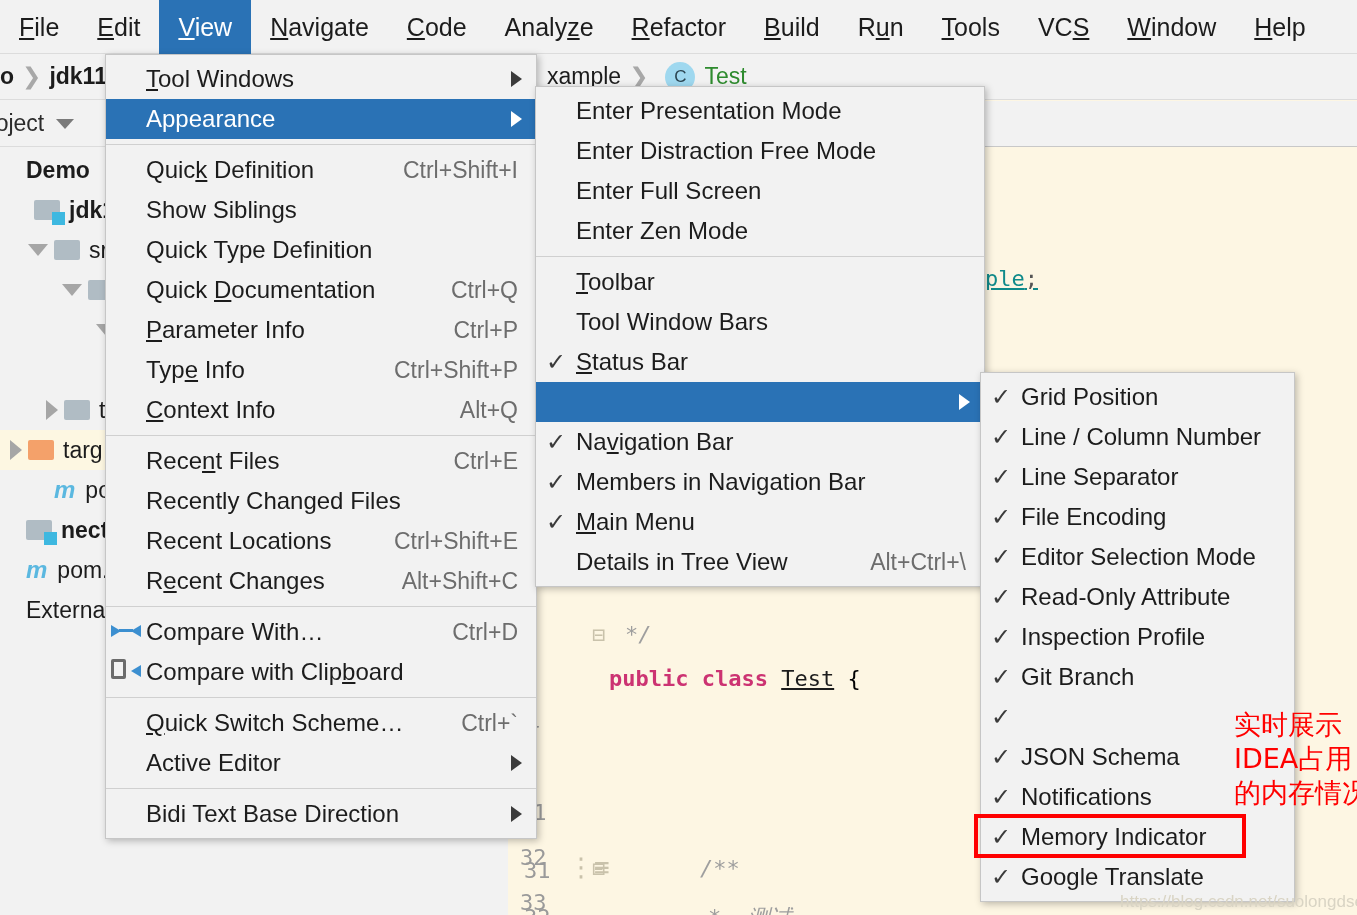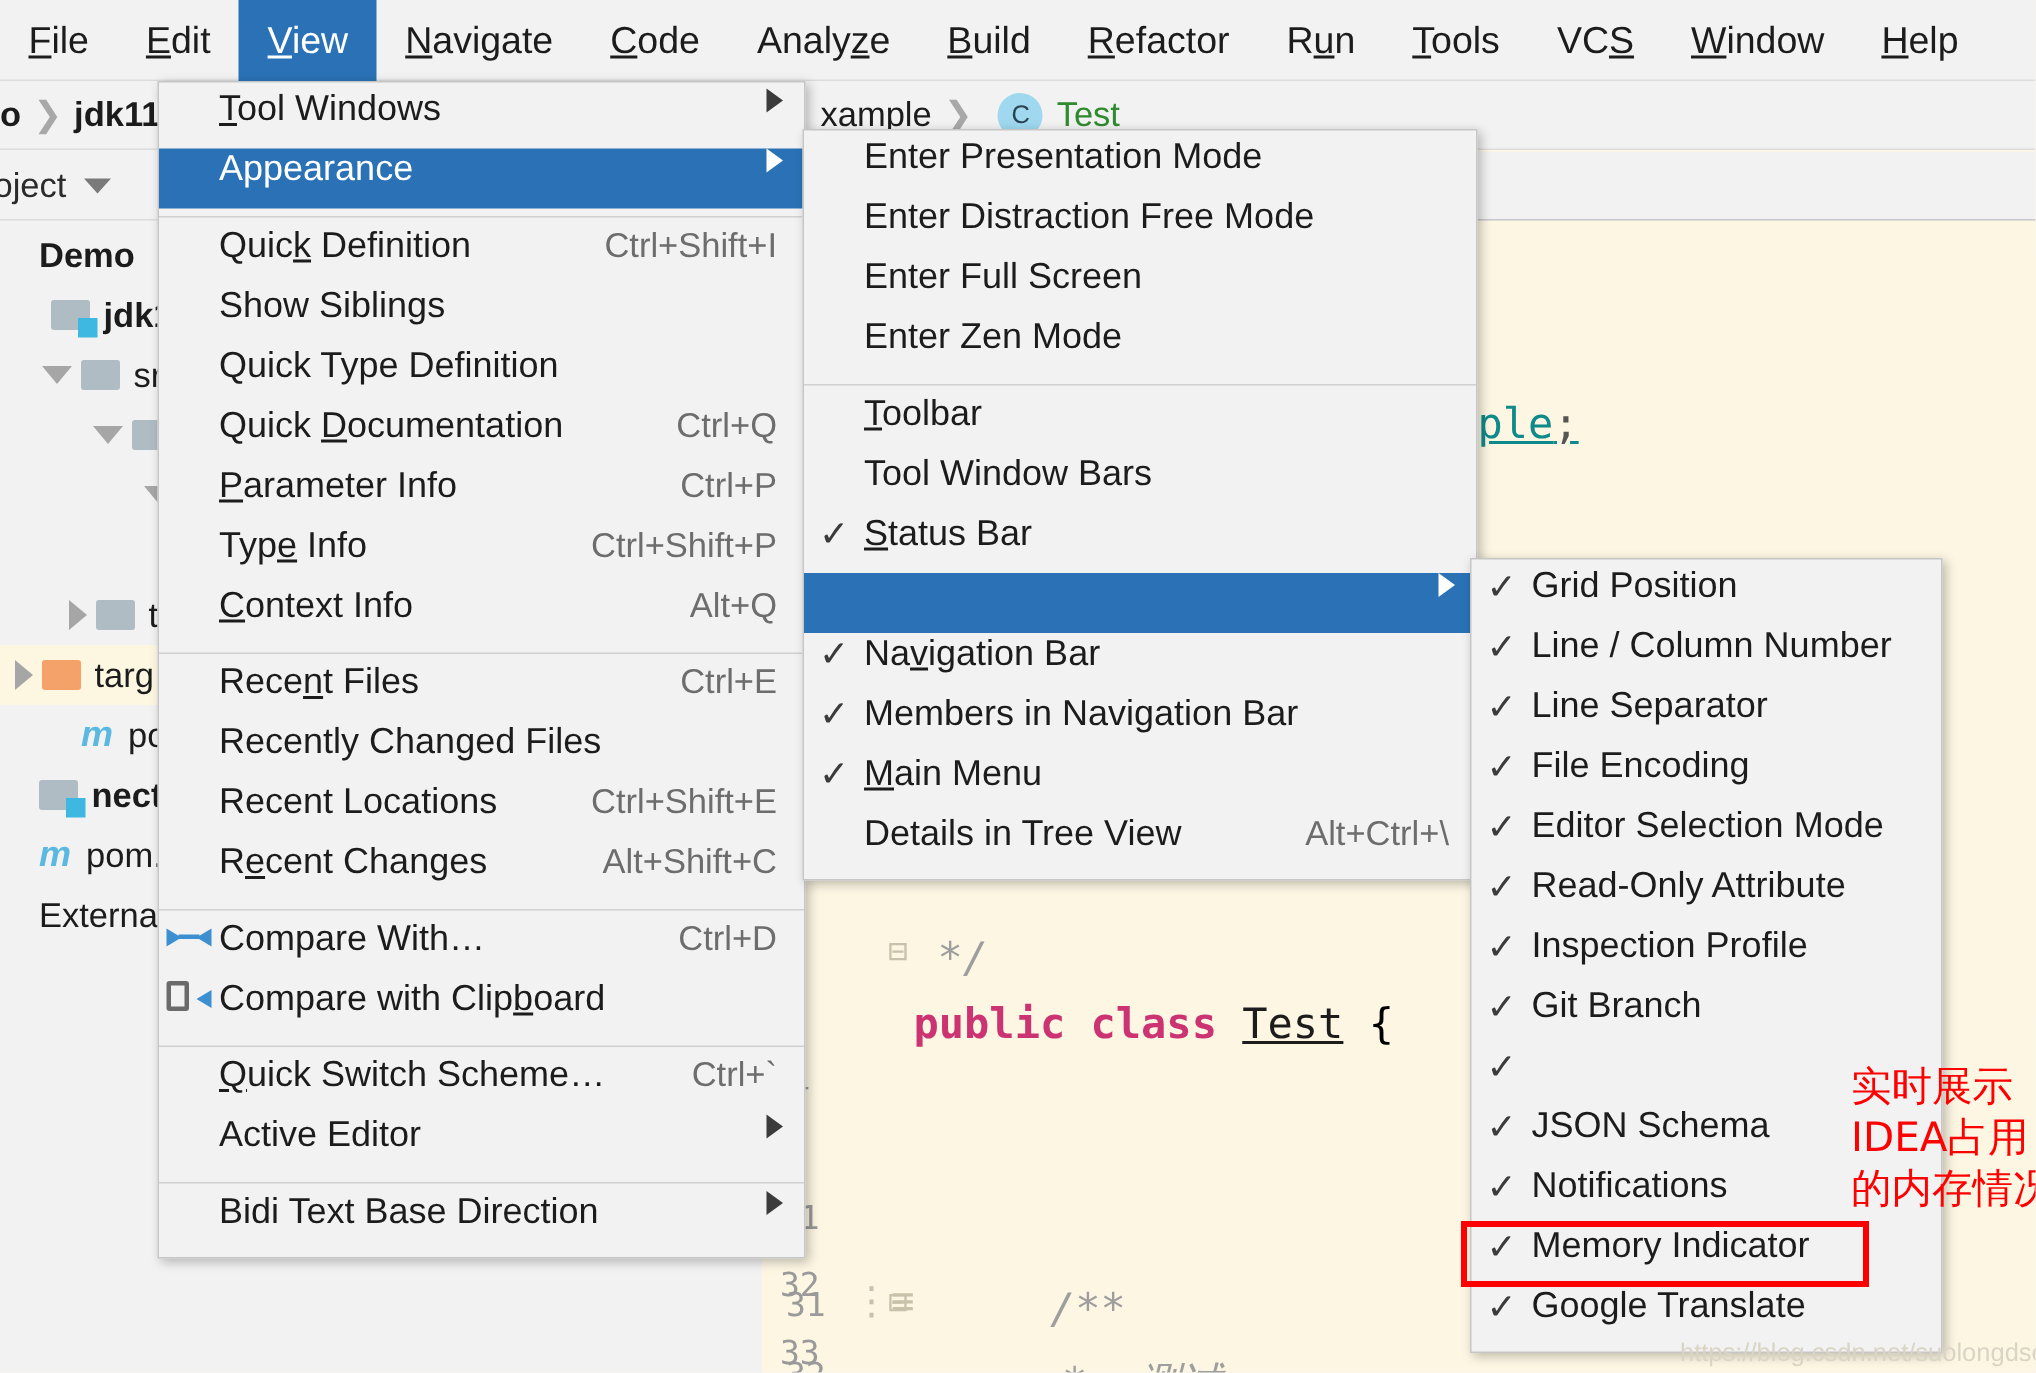--- a/index.html
+++ b/index.html
@@ -105,37 +105,37 @@
   }
   .ed-body {
     position: absolute; left: 0; top: 94px; width: 849px; height: 767px;
     background: #fdf6e3; font-family: "DejaVu Sans Mono", monospace;
   }
   .gutter-num {
     position: absolute; font-size: 22px; color: #9a9a9a;
     font-family: "DejaVu Sans Mono", monospace;
   }
   .code {
-    position: absolute; font-size: 28px;
+    position: absolute; font-size: 22px;
     font-family: "DejaVu Sans Mono", monospace; white-space: pre;
   }
   .kw { color: #cc3372; font-weight: bold; }
   .cls { color: #1c1c1c; text-decoration: underline; }
   .cmt { color: #9e9e9e; font-style: italic; }
   .imp { color: #0f8a8a; text-decoration: underline; }
   .punct { color: #555; }
 
   
   .menu {
     position: absolute; background: #f2f2f2;
     border: 1px solid #c6c6c6; box-shadow: 2px 2px 7px rgba(0,0,0,.26);
     padding: 4px 0; z-index: 50;
   }
   .mi {
-    position: relative; display: flex; 
+    position: relative; display: flex; align-items: center;
     height: 40px; font-size: 24px; color: #1c1c1c; white-space: nowrap;
   }
   .mi.sel { background: #2a72b5; color: #ffffff; }
   .mi-check {
     width: 40px; flex: 0 0 auto; text-align: center;
     font-size: 24px; color: #3b3b3b;
   }
   .mi-icon { width: 40px; flex: 0 0 auto; text-align: center; }
   .mi-label { flex: 1 1 auto; padding-right: 26px; }
   .mi-accel {
@@ -202,22 +202,22 @@
 <div id="root">
 
   <div class="menubar">
     <div id="menubar-items" style="display:flex;align-items:center;">
         <div class="menubar-item"><span><span class="mn">F</span>ile</span></div>
         <div class="menubar-item"><span><span class="mn">E</span>dit</span></div>
         <div class="menubar-item active"><span><span class="mn">V</span>iew</span></div>
         <div class="menubar-item"><span><span class="mn">N</span>avigate</span></div>
         <div class="menubar-item"><span><span class="mn">C</span>ode</span></div>
         <div class="menubar-item"><span>Analy<span class="mn">z</span>e</span></div>
+        <div class="menubar-item"><span><span class="mn">R</span>efactor</span></div>
         <div class="menubar-item"><span><span class="mn">B</span>uild</span></div>
-        <div class="menubar-item"><span><span class="mn">R</span>efactor</span></div>
         <div class="menubar-item"><span>R<span class="mn">u</span>n</span></div>
         <div class="menubar-item"><span><span class="mn">T</span>ools</span></div>
         <div class="menubar-item"><span>VC<span class="mn">S</span></span></div>
         <div class="menubar-item"><span><span class="mn">W</span>indow</span></div>
         <div class="menubar-item"><span><span class="mn">H</span>elp</span></div>
       </div>
 
   </div>
 
   <div class="editor">

